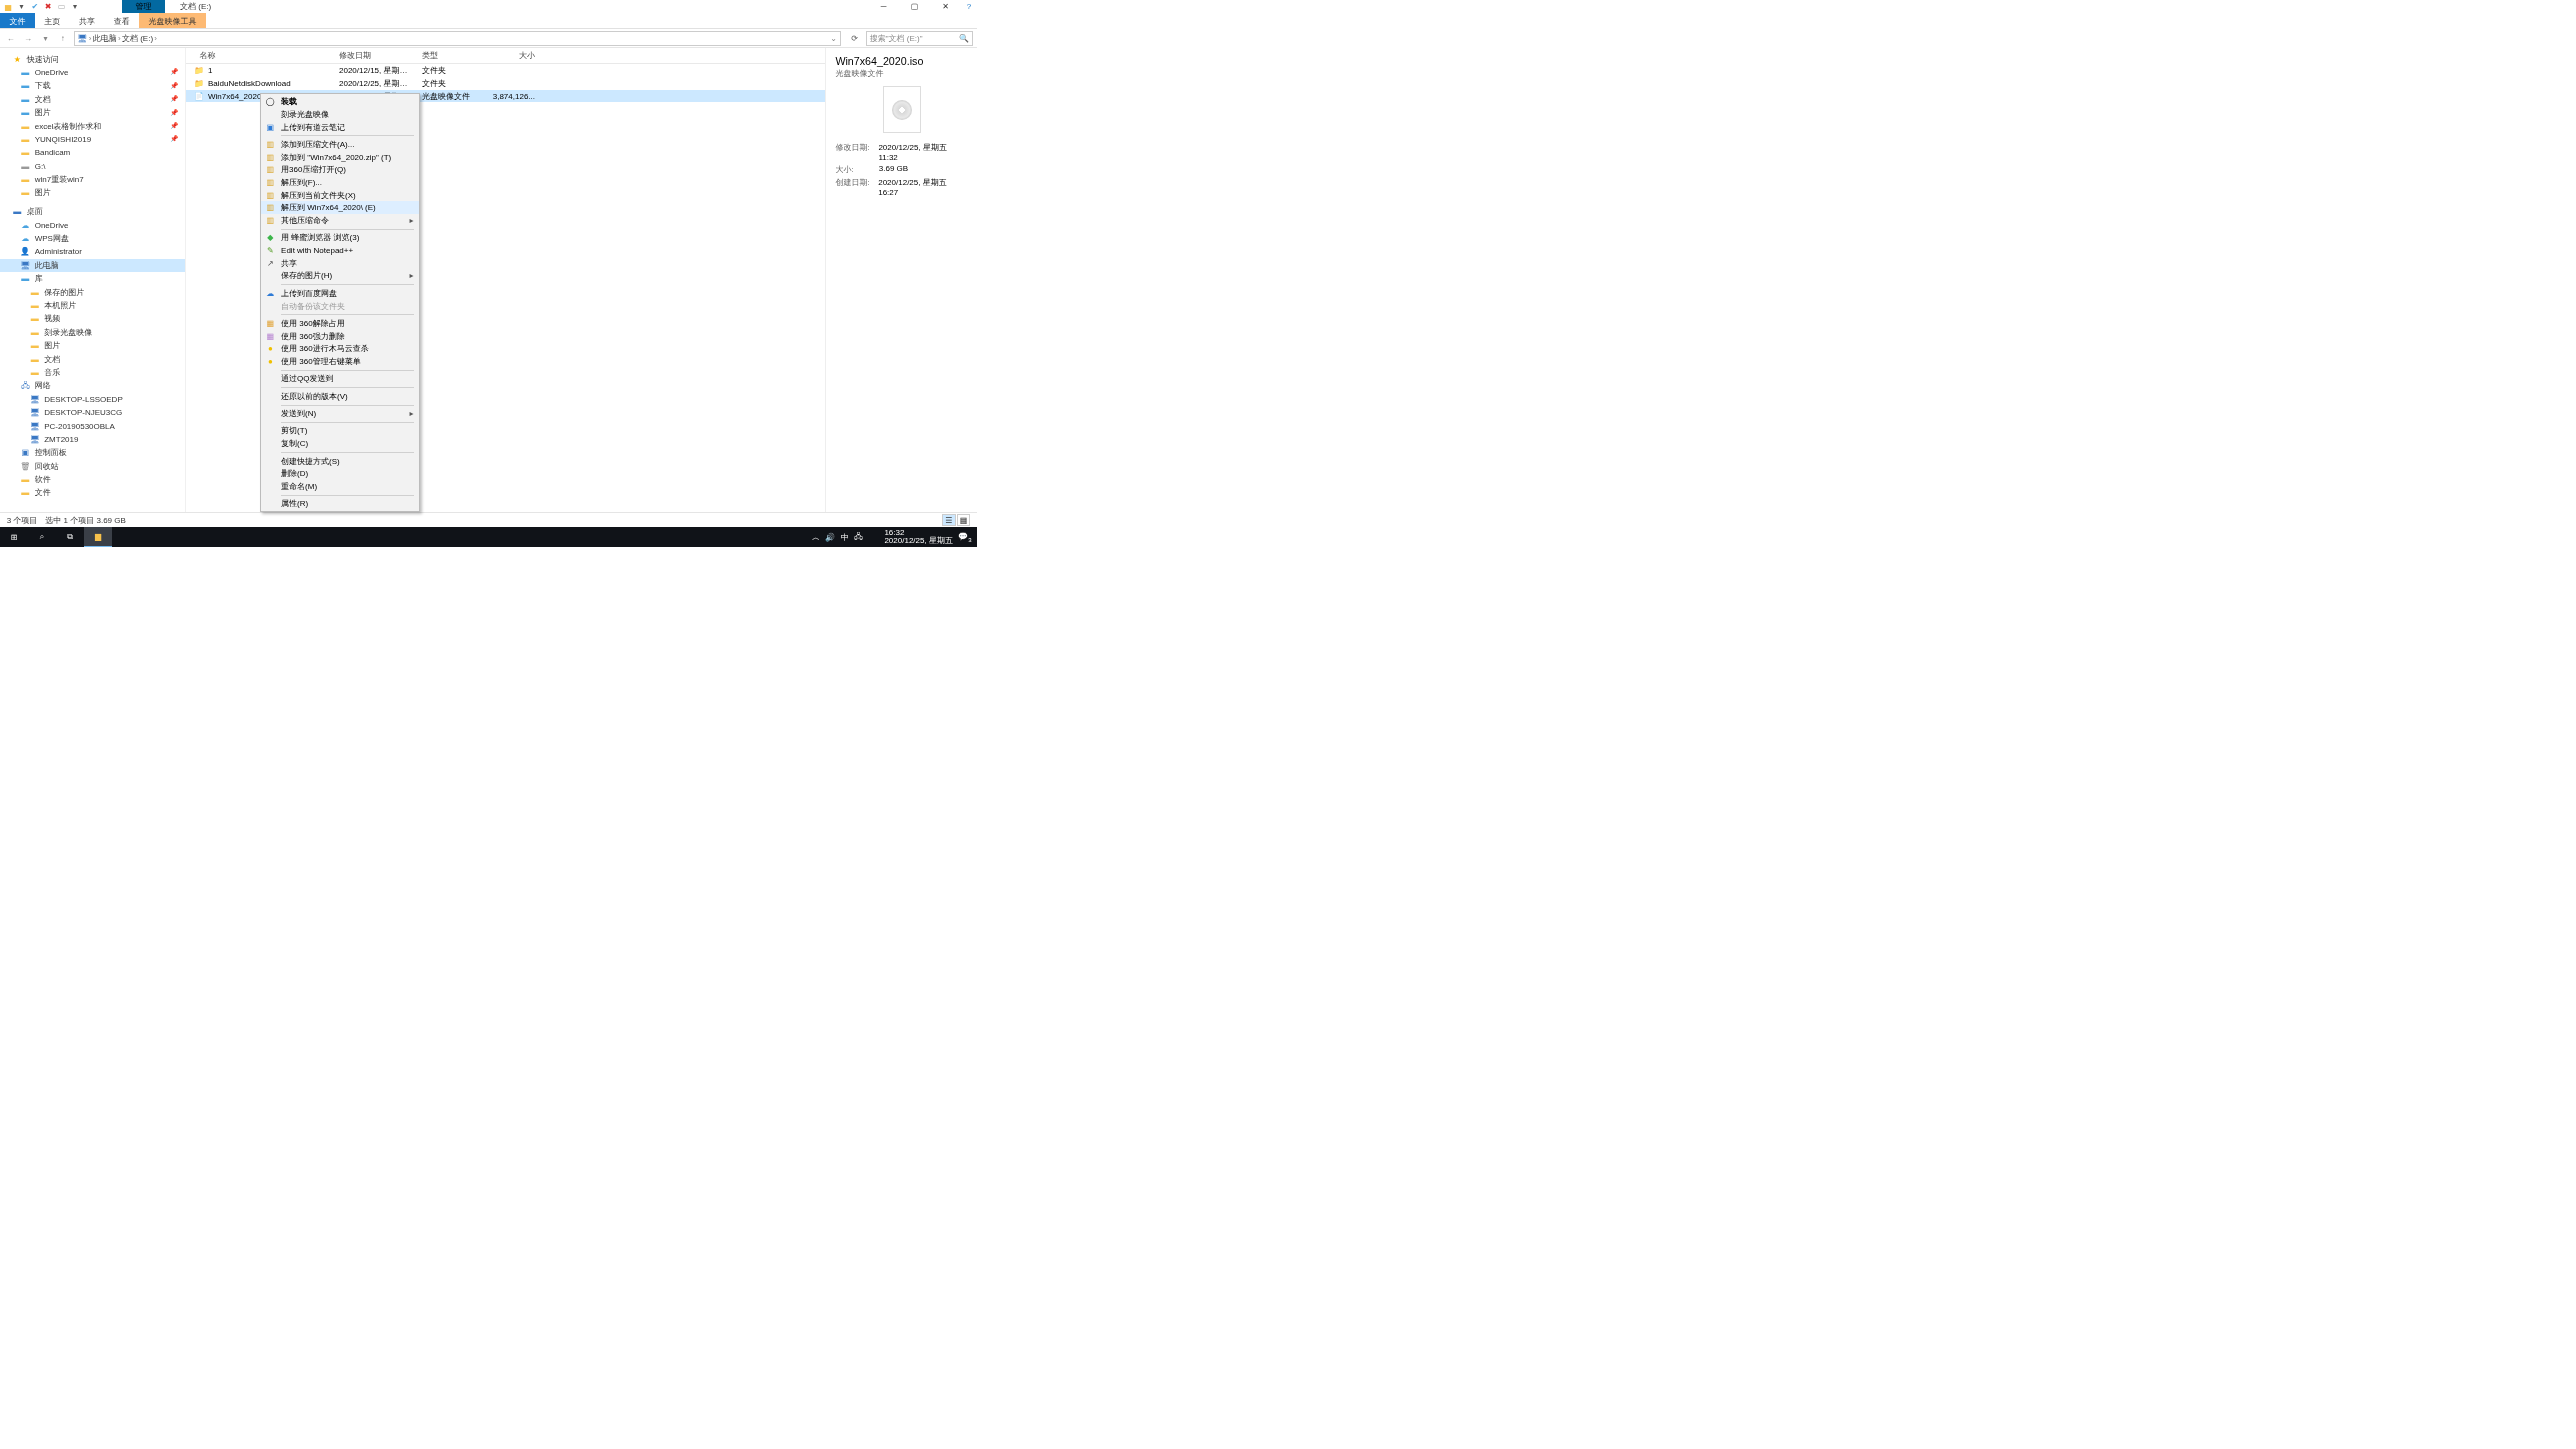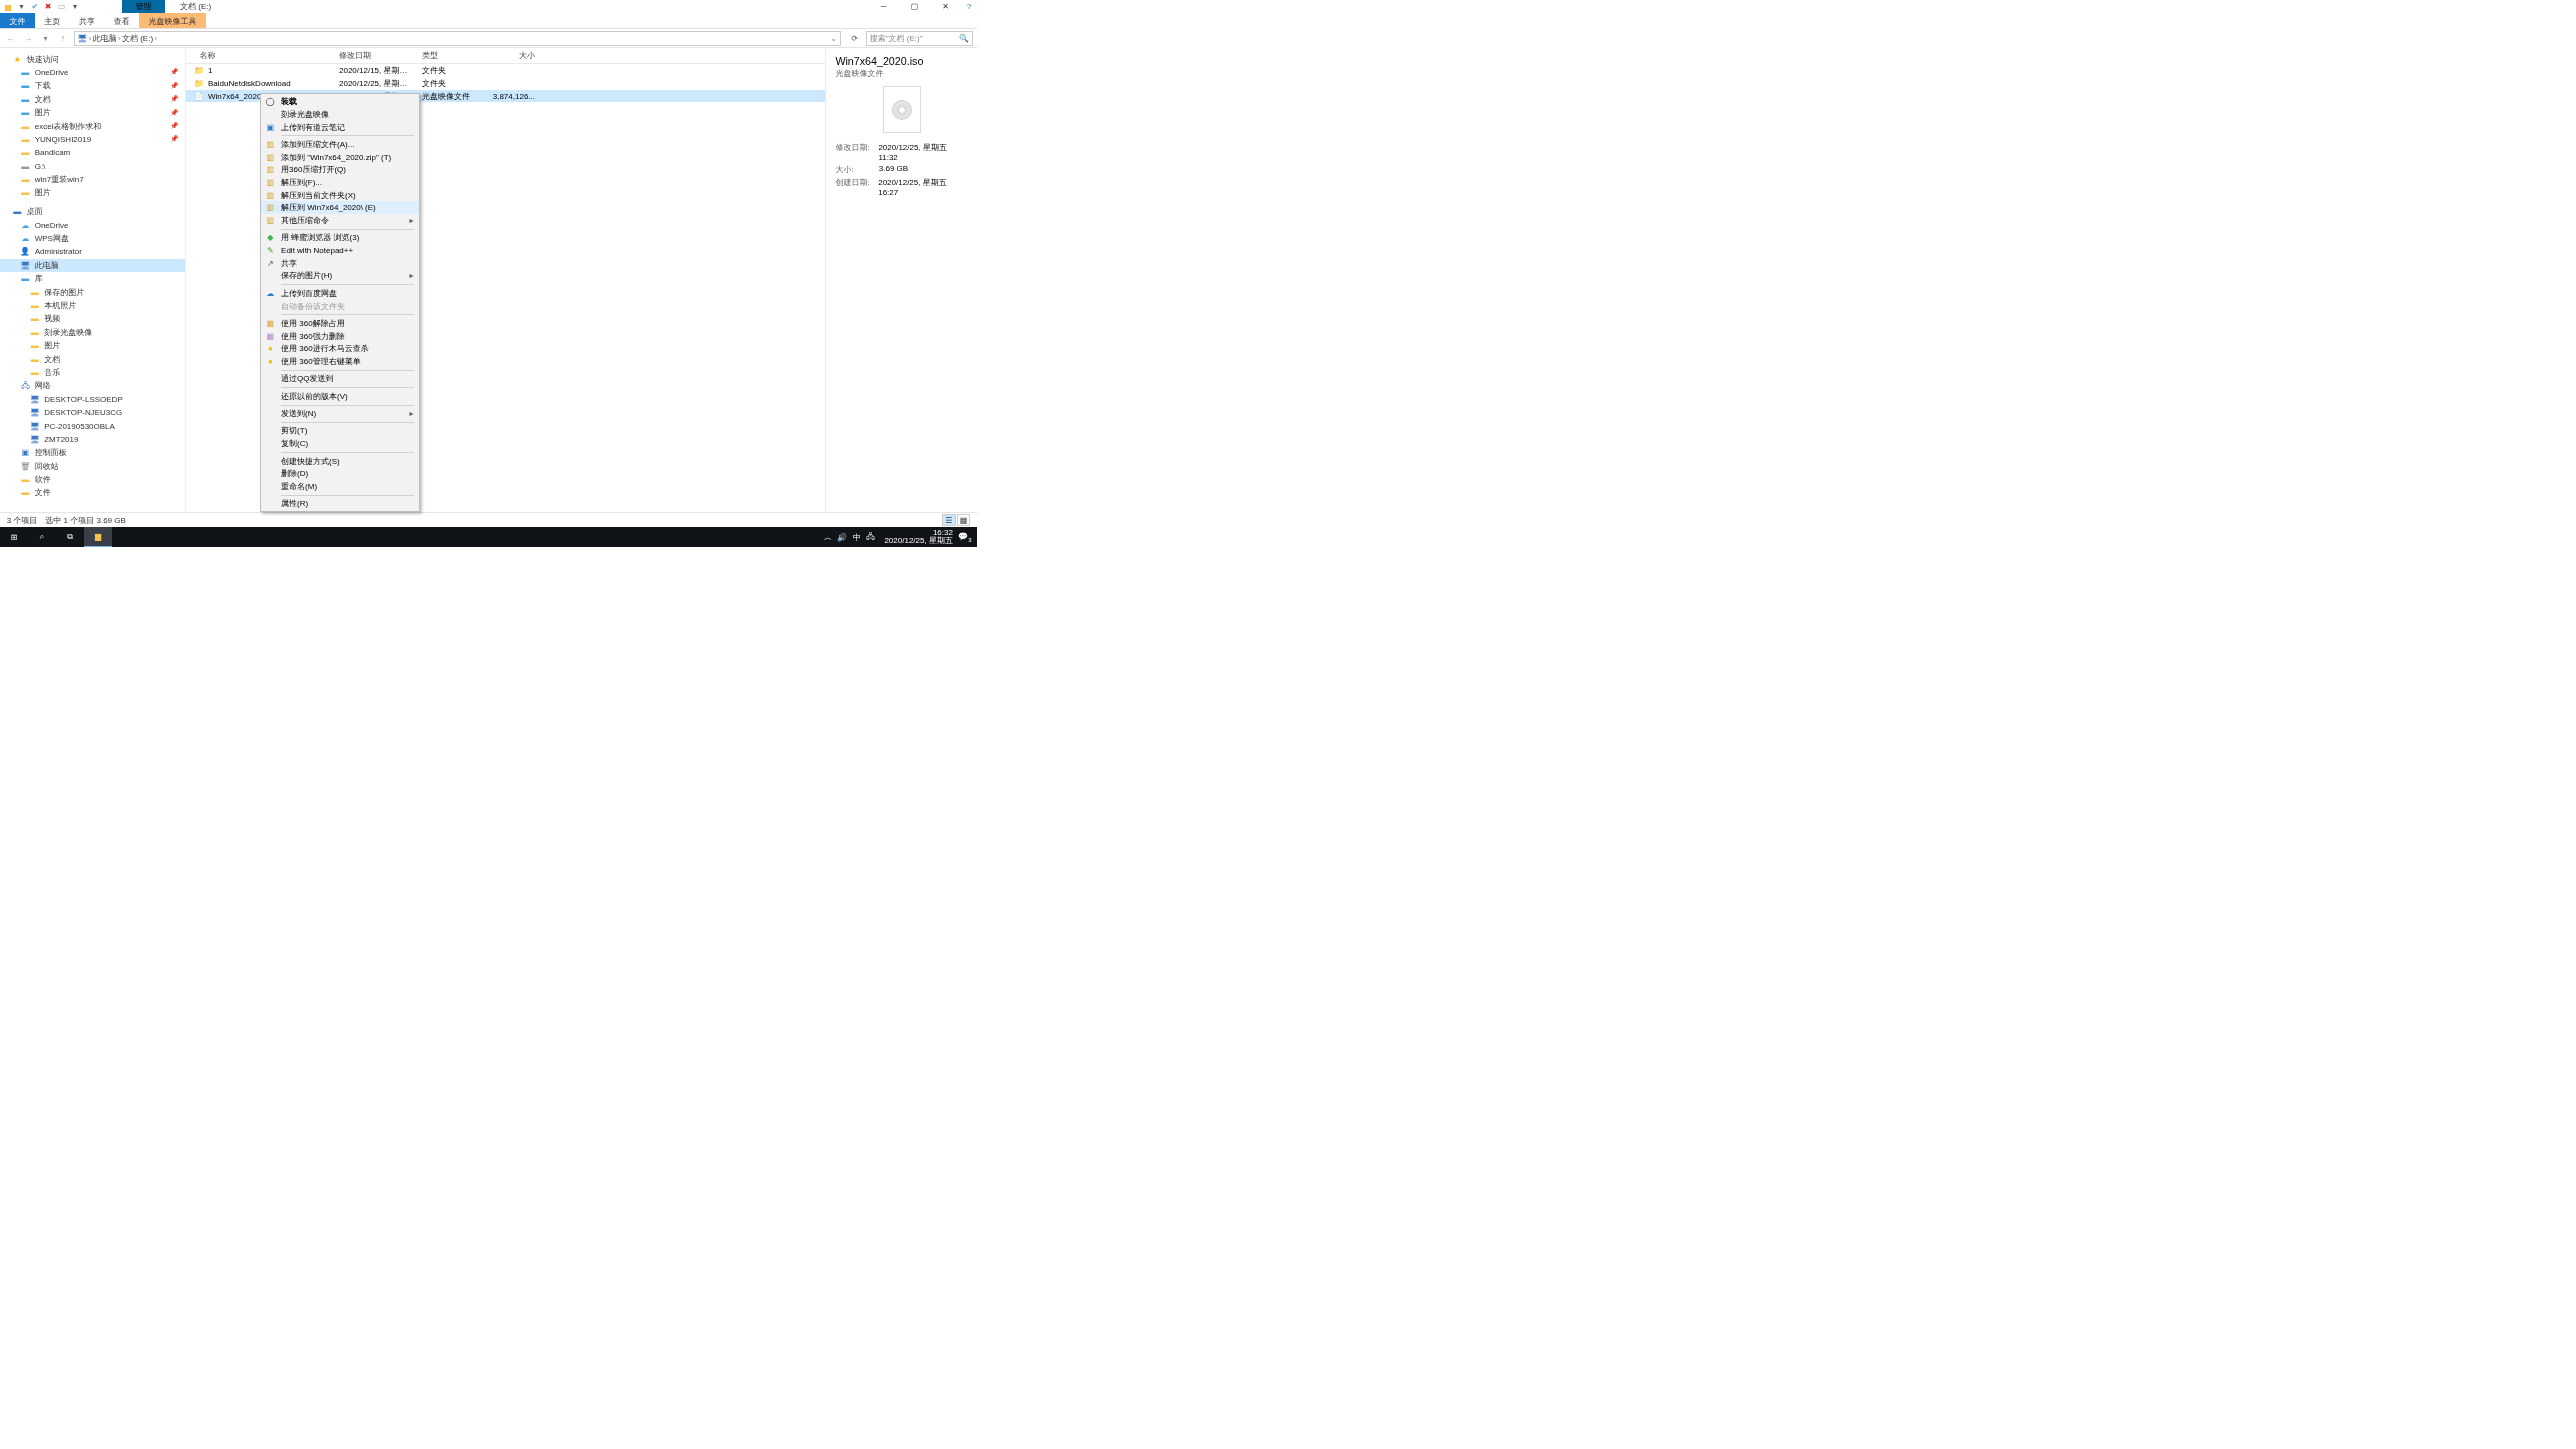--- a/index.html
+++ b/index.html
@@ -54,21 +54,21 @@
 .details .kv{display:flex;gap:5.4px;margin-bottom:2px}
 .details .k{color:#666;width:38px}
 .status{height:14.8px;border-top:0.7px solid #e5e5e5;display:flex;align-items:center;padding:0 6.7px;gap:8px;color:#333}
 .status .view-btns{margin-left:auto;display:flex;gap:1.3px}
 .view-btn{width:13.4px;height:12px;border:0.7px solid #ccc;display:flex;align-items:center;justify-content:center}
 .view-btn.active{background:#cce8ff}
 .taskbar{position:absolute;bottom:0;left:0;right:0;height:20px;background:#101318;display:flex;align-items:center}
 .tb-btn{width:28px;height:20px;display:flex;align-items:center;justify-content:center;color:#fff}
 .tb-btn.active{background:#3a3f47;border-bottom:1.3px solid #76b9ed}
 .tray{margin-left:auto;display:flex;align-items:center;gap:5.4px;padding-right:5.4px;color:#fff}
-.clock{text-align:right;font-size:7.4px;line-height:8px;margin-left:4px}
+.clock{font-size:7.4px;line-height:8px;margin-left:16px}
 .ctx{position:absolute;left:260px;top:93px;width:160px;background:#f2f2f2;border:0.7px solid #bcbcbc;box-shadow:2px 2px 2.7px rgba(0,0,0,0.25);padding:1.3px 0}
 .ctx-item{display:flex;align-items:center;height:12.7px;padding:0 5.4px 0 4px;gap:5.4px;color:#000}
 .ctx-item.disabled{color:#9a9a9a}
 .ctx-item.hover{background:#def}
 .ctx-ic{width:10.7px;height:10.7px;display:flex;align-items:center;justify-content:center}
 .ctx-arrow{margin-left:auto;color:#555}
 .ctx-sep{height:0.7px;background:#d0d0d0;margin:2px 5.4px 2px 20px}
 .folder-ic{color:#f7c14b}
 .file-ic{color:#7a7a7a}
 .star-ic{color:#f7b500}

